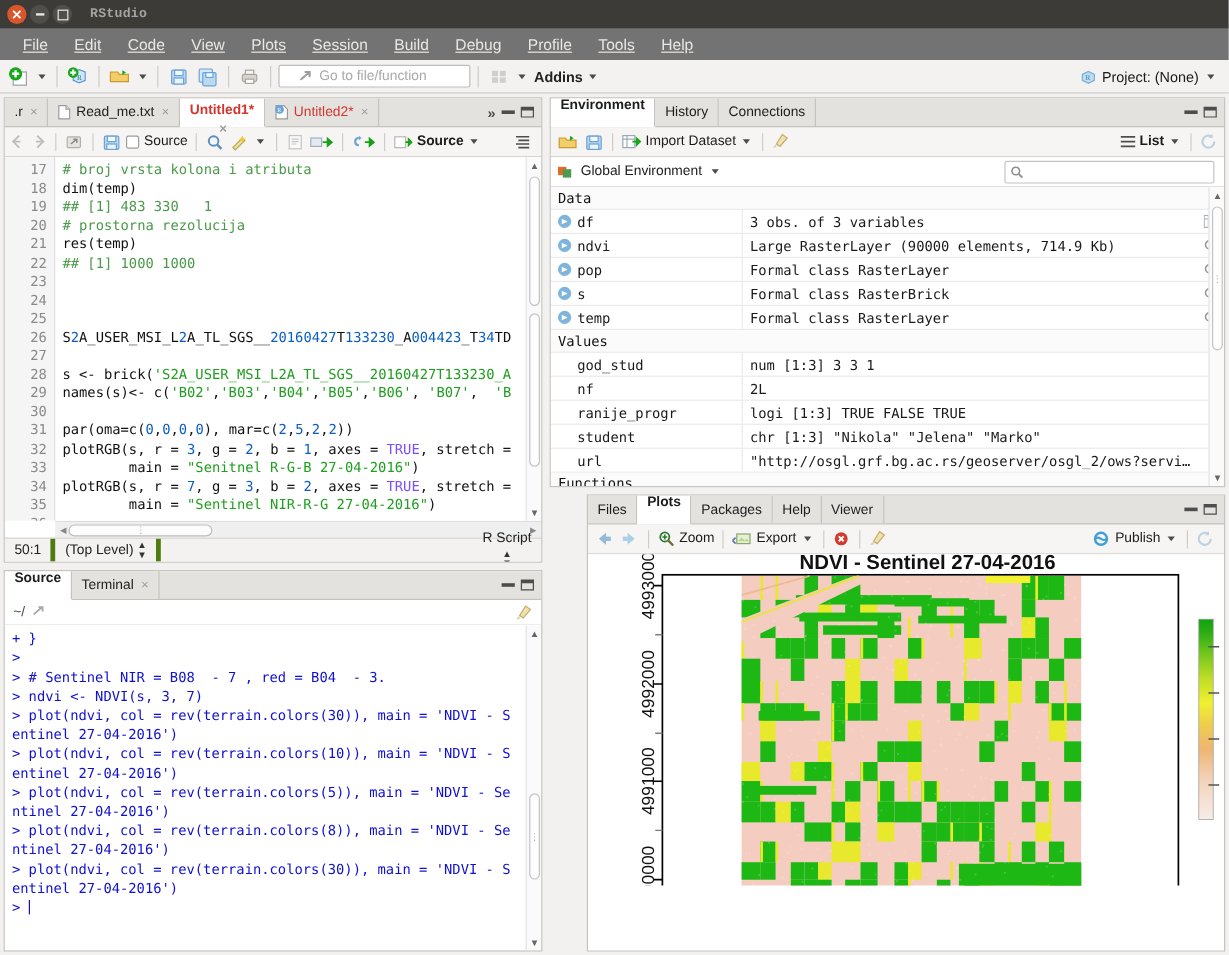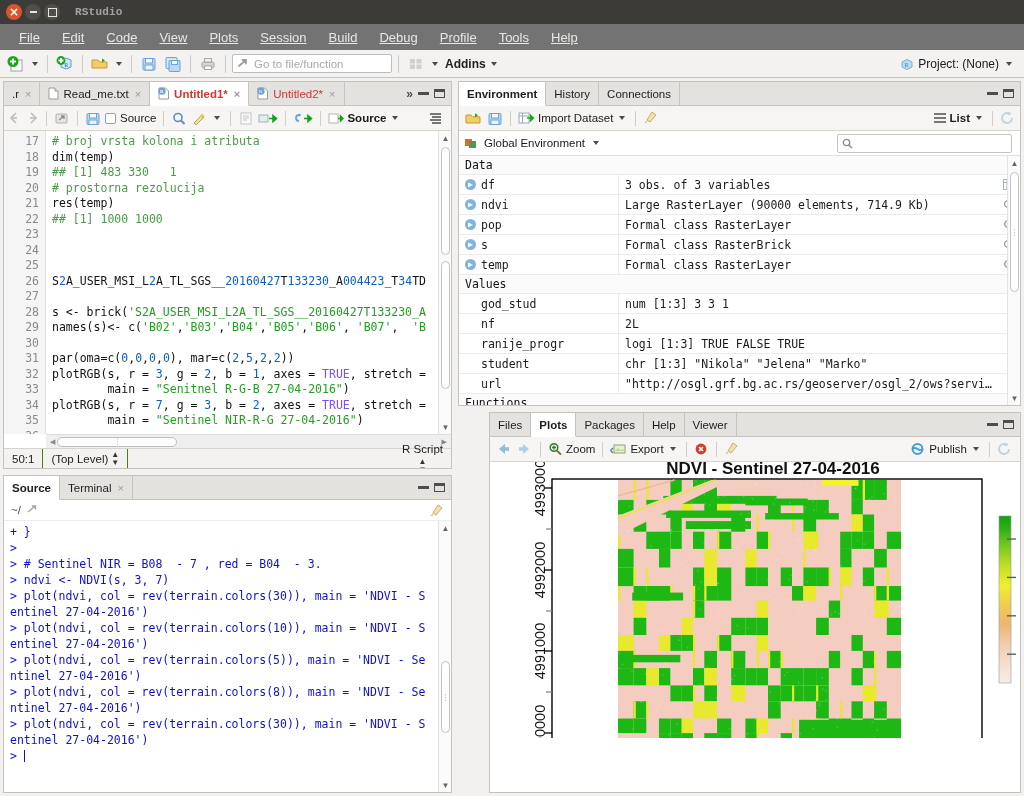--- a/index.html
+++ b/index.html
@@ -40,39 +40,39 @@
   .toolbar {
     height:28px; background:#f3f2f1; border-bottom:1px solid #c6c3be;
     display:flex; align-items:center; padding:0 5px; gap:2px; flex:0 0 28px;
   }
   .tb-sep { width:1px; height:18px; background:#cfccc7; margin:0 4px; }
   .tb-btn { width:22px; height:22px; display:flex; align-items:center; justify-content:center; }
   .caret { width:0;height:0;border-left:3.5px solid transparent;border-right:3.5px solid transparent;
            border-top:4px solid #4b4b4b; margin:0 3px; }
   .gotofile {
     width:160px; height:19px; background:#fff; border:1px solid #bdbdbd; border-radius:2px;
-    display:flex; align-items:center; padding:0 4px; color:#a9a9a9; font-size:11.5px; gap:4px;
+    display:flex; align-items:center; padding:0 16px; color:#a9a9a9; font-size:11.5px; gap:4px;
   }
   .addins { font-size:12px; font-weight:bold; color:#222; margin-left:2px; }
   .project { margin-left:auto; display:flex; align-items:center; gap:4px; font-size:12px; padding-right:4px;}
 
   
   .panes { flex:1; display:flex; gap:0; padding:0; background:#f2f1f0; }
   .col { display:flex; flex-direction:column; }
   .col-left { width:455px; }
   .col-right { width:569px; }
 
   .pane { background:#fff; border:1px solid #c6c3be; margin:3px; display:flex; flex-direction:column; overflow:hidden; }
 
   
   .tabstrip { height:24px; background:#e4e2df; display:flex; align-items:stretch;
               border-bottom:1px solid #c6c3be; position:relative; flex:0 0 24px;}
   .tab { display:flex; align-items:center; gap:4px; padding:0 8px; font-size:11.5px;
          border-right:1px solid #c6c3be; background:#e4e2df; color:#1d1d1d; white-space:nowrap;}
-  .tab.active { background:#fff; font-weight:bold; border-bottom:1px solid #fff; margin-bottom:-1px;}
+  .tab.active { background:#fff; font-weight:bold; border-bottom:1px solid #fff; margin-bottom:-1px;flex-direction:column;}
   .tab .x { color:#9b9b9b; font-size:11px; margin-left:2px;}
   .tab.mod { color:#d1362f; }
   .tabstrip-right { margin-left:auto; display:flex; align-items:center; gap:5px; padding:0 6px; }
   .min-icon { width:11px; height:3px; border-bottom:3px solid #4d4d4d; }
   .max-icon { width:11px; height:9px; border:1.5px solid #4d4d4d; border-top-width:3px; }
   .chev { color:#4d4d4d; font-size:12px; font-weight:bold;}
 
   
   .subbar { height:25px; background:#f6f5f4; border-bottom:1px solid #d7d4d0;
             display:flex; align-items:center; padding:0 5px; gap:4px; font-size:11.5px; flex:0 0 25px;}
@@ -96,21 +96,21 @@
   .vthumb { position:absolute; left:2px; width:9px; background:#fdfdfd; border:1px solid #c3c3c3;
             border-radius:5px; }
   .arrowbox { position:absolute; left:1px; width:11px; height:12px; display:flex;
               align-items:center; justify-content:center; font-size:8px; color:#666; }
   .hscroll { height:14px; background:#efefef; border-top:1px solid #ddd; display:flex;
              align-items:center; padding:0 2px; flex:0 0 14px; }
   .hthumb { height:10px; background:#fcfcfc; border:1px solid #bdbdbd; border-radius:5px; }
 
   .statusbar { height:20px; background:#f3f2f1; border-top:1px solid #d7d4d0; display:flex;
                align-items:center; font-size:11.5px; color:#222; flex:0 0 20px;}
-  .statusbar .cell { padding:0 8px; border-right:1px solid #4d7c0f; height:100%;
+  .statusbar .cell { padding:0 8px; border-right:4px solid #4d7c0f; height:100%;
                      display:flex; align-items:center; gap:3px;}
   .statusbar .right { margin-left:auto; padding:0 8px; display:flex; align-items:center; gap:3px;flex-direction:column;}
   .updown { display:inline-block; font-size:8px; line-height:8px; color:#333; }
 
   
   .console-body { flex:1; overflow:hidden; position:relative; background:#fff;
                   font-family:"DejaVu Sans Mono", monospace; font-size:11.5px; line-height:16px;
                   padding:3px 14px 0 6px; color:#1010cf; white-space:pre; }
   .console-path { height:21px; display:flex; align-items:center; gap:6px; padding:0 7px;
                   font-size:11.5px; color:#4a4a4a; background:#fff; border-bottom:1px solid #ededed;

